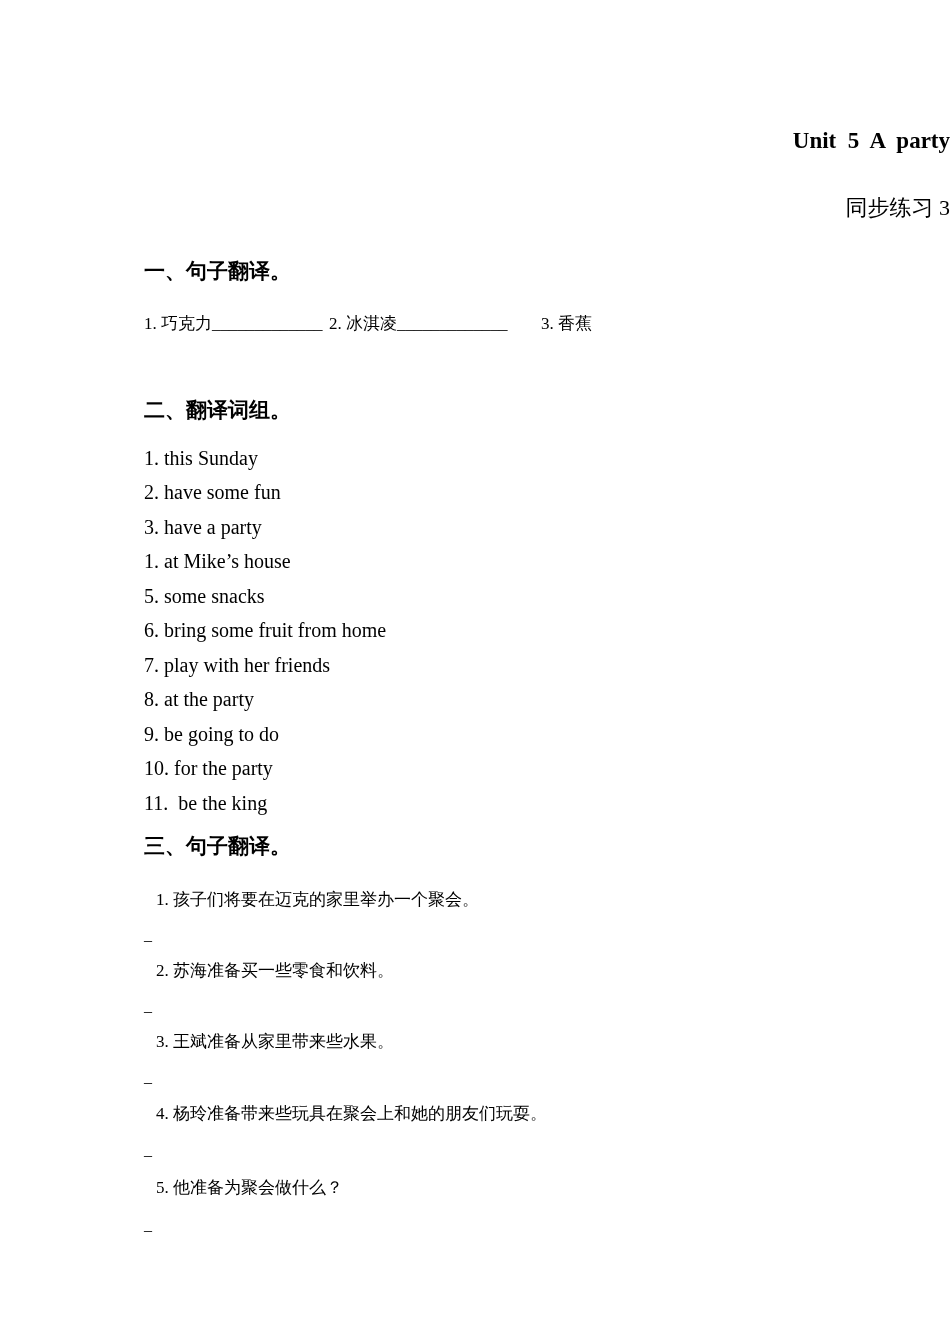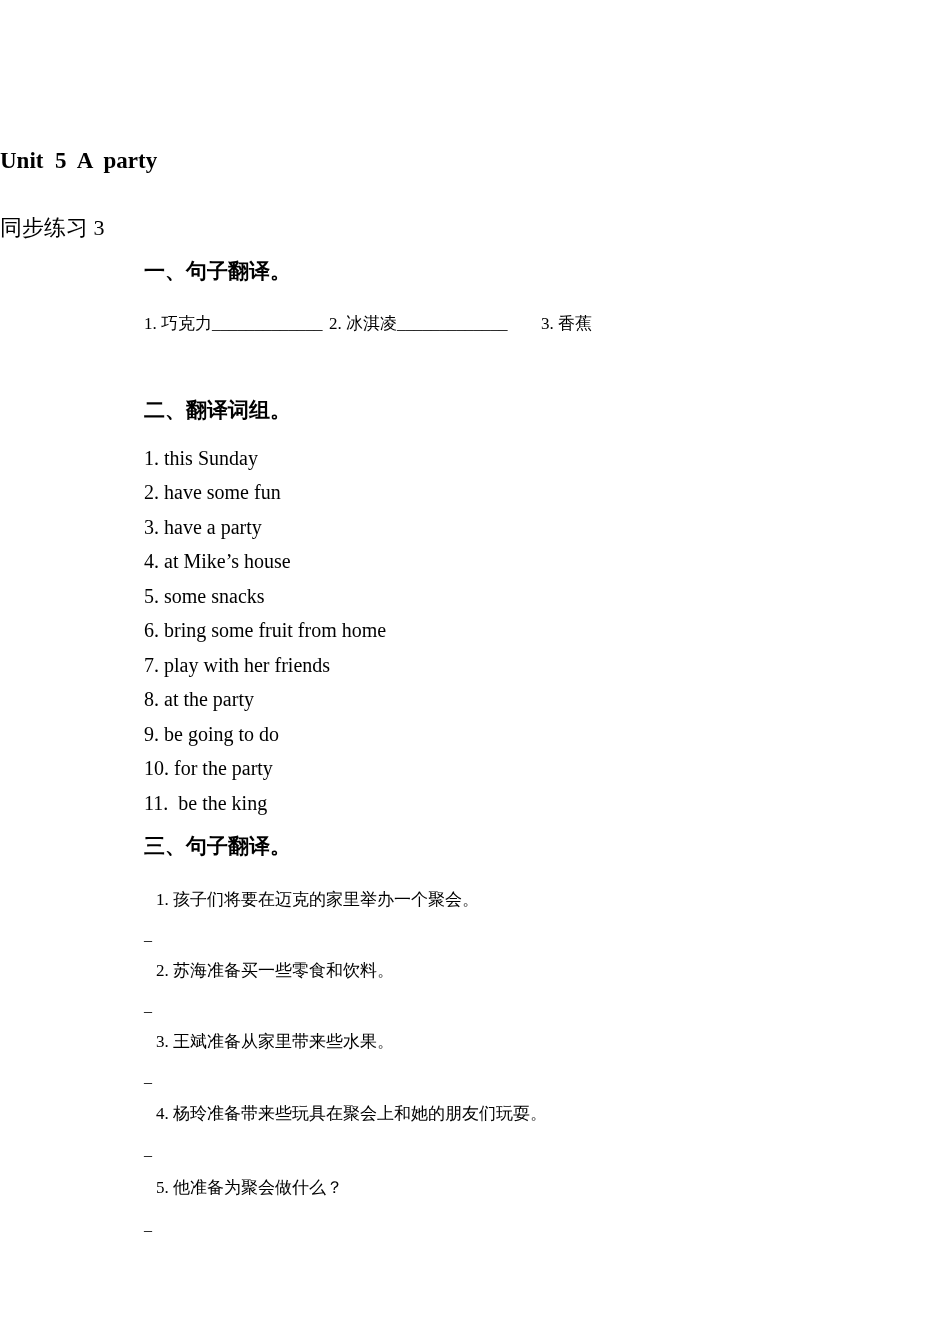--- a/index.html
+++ b/index.html
@@ -18,22 +18,21 @@
   }
   .line {
     position: absolute;
     white-space: pre-wrap;
     line-height: 1.25;
     left: 144px;
   }
   .center {
     left: 0;
     width: 100%;
-    text-align: left;
-    margin-top: 20px;
+    text-align: right;
   }
   .doc-title {
     font-size: 23px;
     font-weight: bold;
   }
   .doc-subtitle {
     font-size: 22px;
     font-weight: normal;
   }
   .section-header {
@@ -78,21 +77,21 @@
     <span class="word-cell" style="left:329px">2. 冰淇凌_____________</span>
     <span class="word-cell" style="left:541px">3. 香蕉</span>
   </div>
 
 
   <div class="line section-header" style="top:397px">二、翻译词组。</div>
 
   <div class="line phrase" style="top:446px">1. this Sunday</div>
   <div class="line phrase" style="top:480px">2. have some fun</div>
   <div class="line phrase" style="top:515px">3. have a party</div>
-  <div class="line phrase" style="top:549px">4. at Mike’s house</div>
+  <div class="line phrase" style="top:549px">1. at Mike’s house</div>
   <div class="line phrase" style="top:584px">5. some snacks</div>
   <div class="line phrase" style="top:618px">6. bring some fruit from home</div>
   <div class="line phrase" style="top:653px">7. play with her friends</div>
   <div class="line phrase" style="top:687px">8. at the party</div>
   <div class="line phrase" style="top:722px">9. be going to do</div>
   <div class="line phrase" style="top:756px">10. for the party</div>
   <div class="line phrase" style="top:791px">11.  be the king</div>
 
   <div class="line section-header" style="top:833px">三、句子翻译。</div>
 

